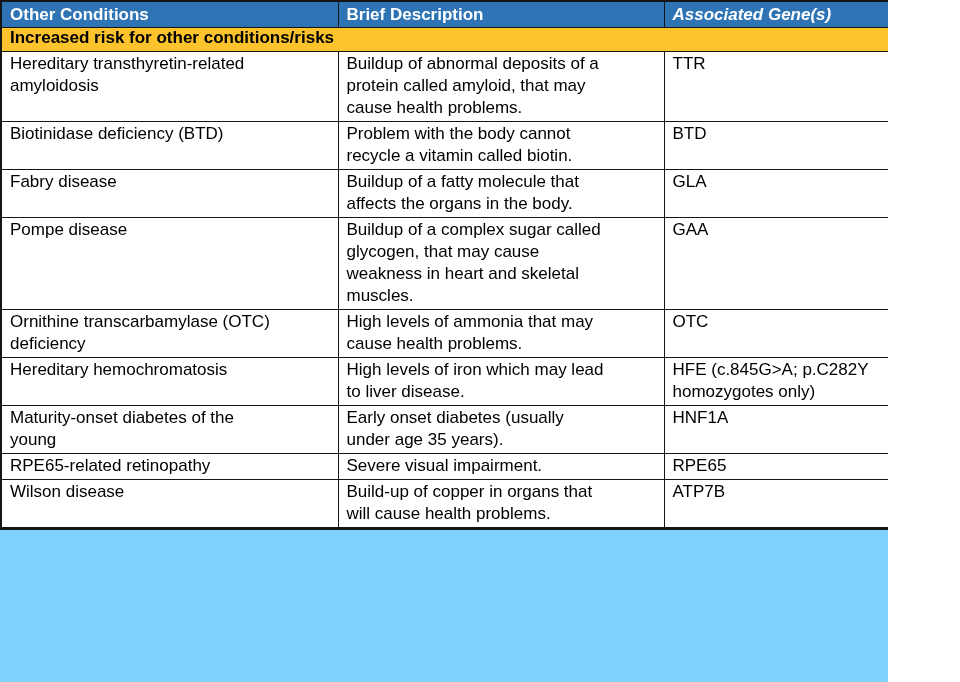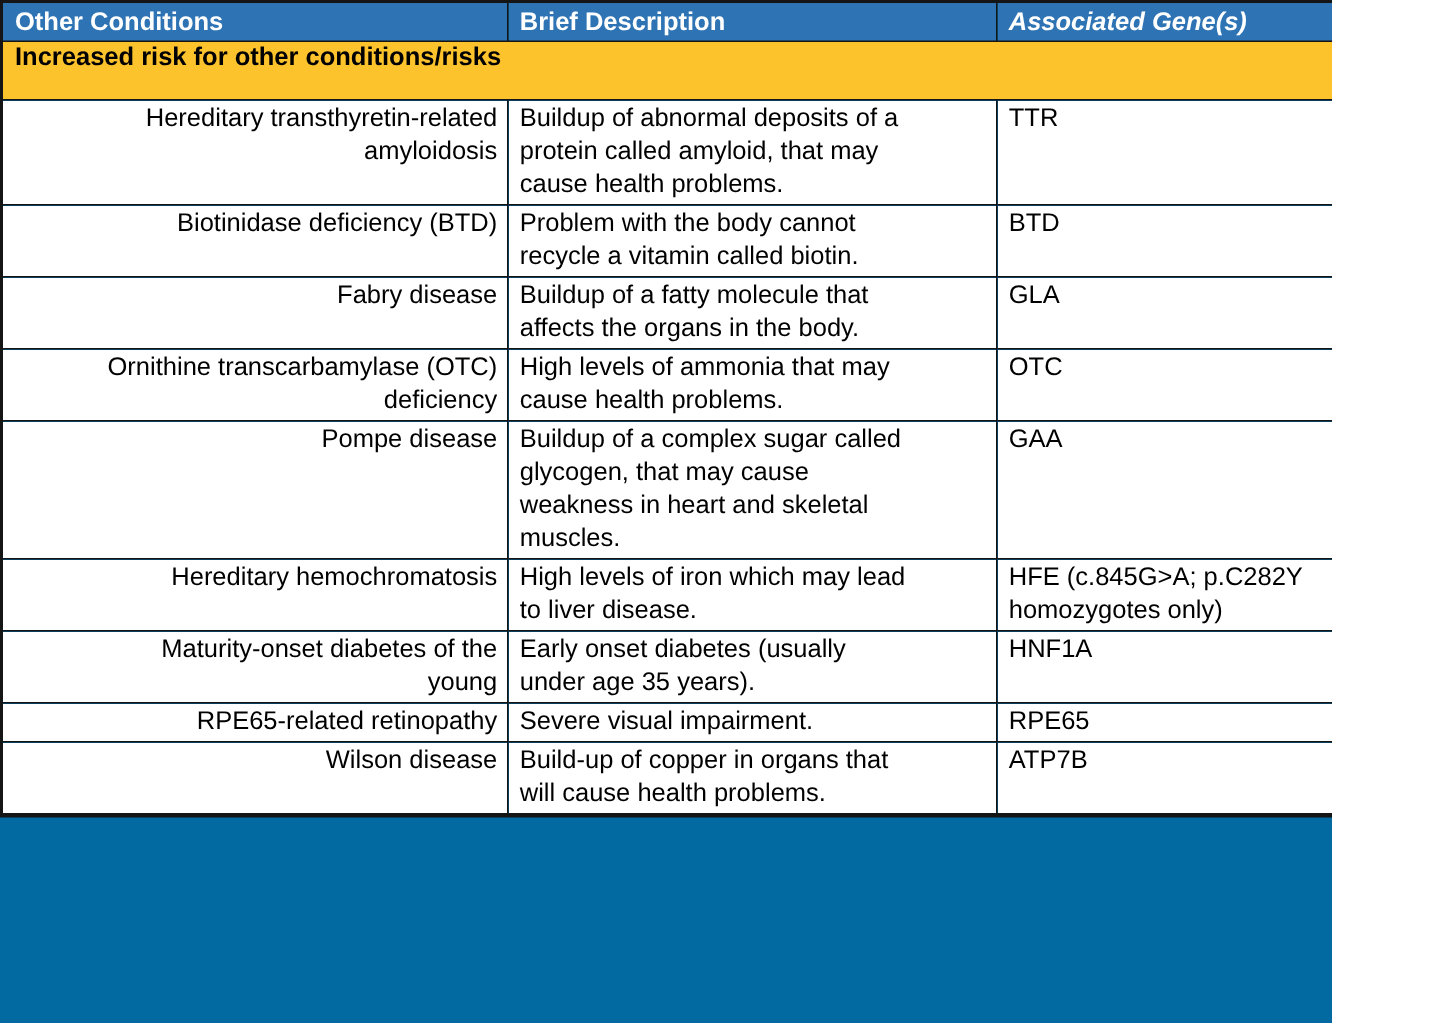--- a/index.html
+++ b/index.html
@@ -4,21 +4,21 @@
 <style>
   html, body {
     margin: 0;
     padding: 0;
     background: #ffffff;
     font-family: "Liberation Sans", "DejaVu Sans", sans-serif;
   }
   .page {
     width: 888px;
     height: 682px;
-    background: #0369a1;
+    background: #7dd3fc;
     box-sizing: border-box;
     overflow: hidden;
   }
   .table-wrap {
     width: 957px;
     box-sizing: border-box;
     border: 2px solid #151515;
     border-bottom-width: 3px;
   }
   table {
@@ -50,34 +50,34 @@
   tr.head th:first-child { border-left: none; }
   tr.head th:last-child { border-right: none; font-style: italic; }
   
   tr.section td {
     background: #FDC32D;
     color: #000000;
     font-size: 17px;
     font-weight: bold;
     height: 19px;
     line-height: 18px;
-    padding: 1px 6px 19px 8px;
+    padding: 1px 6px 4px 8px;
     border-bottom: 1.5px solid #151515;
   }
   
   tbody td {
     background: #ffffff;
     color: #000000;
     font-size: 17px;
     line-height: 22px;
     padding: 1px 6px 2px 8px;
     border: 1.5px solid #151515;
     white-space: pre-line;
   }
-  tbody td:first-child { border-left: none; text-align: right; }
+  tbody td:first-child { border-left: none; }
   tbody td:last-child { border-right: none; }
   tbody tr:last-child td { border-bottom: none; }
 </style>
 </head>
 <body>
 
 <div class="page">
   <div class="table-wrap">
     <table>
       <colgroup>
@@ -110,33 +110,33 @@
 recycle a vitamin called biotin.</td>
           <td>BTD</td>
         </tr>
         <tr>
           <td>Fabry disease</td>
           <td>Buildup of a fatty molecule that
 affects the organs in the body.</td>
           <td>GLA</td>
         </tr>
         <tr>
-          <td>Ornithine transcarbamylase (OTC)
-deficiency</td>
-          <td>High levels of ammonia that may
-cause health problems.</td>
-          <td>OTC</td>
-        </tr>
-        <tr>
           <td>Pompe disease</td>
           <td>Buildup of a complex sugar called
 glycogen, that may cause
 weakness in heart and skeletal
 muscles.</td>
           <td>GAA</td>
+        </tr>
+        <tr>
+          <td>Ornithine transcarbamylase (OTC)
+deficiency</td>
+          <td>High levels of ammonia that may
+cause health problems.</td>
+          <td>OTC</td>
         </tr>
         <tr>
           <td>Hereditary hemochromatosis</td>
           <td>High levels of iron which may lead
 to liver disease.</td>
           <td>HFE (c.845G&gt;A; p.C282Y
 homozygotes only)</td>
         </tr>
         <tr>
           <td>Maturity-onset diabetes of the

